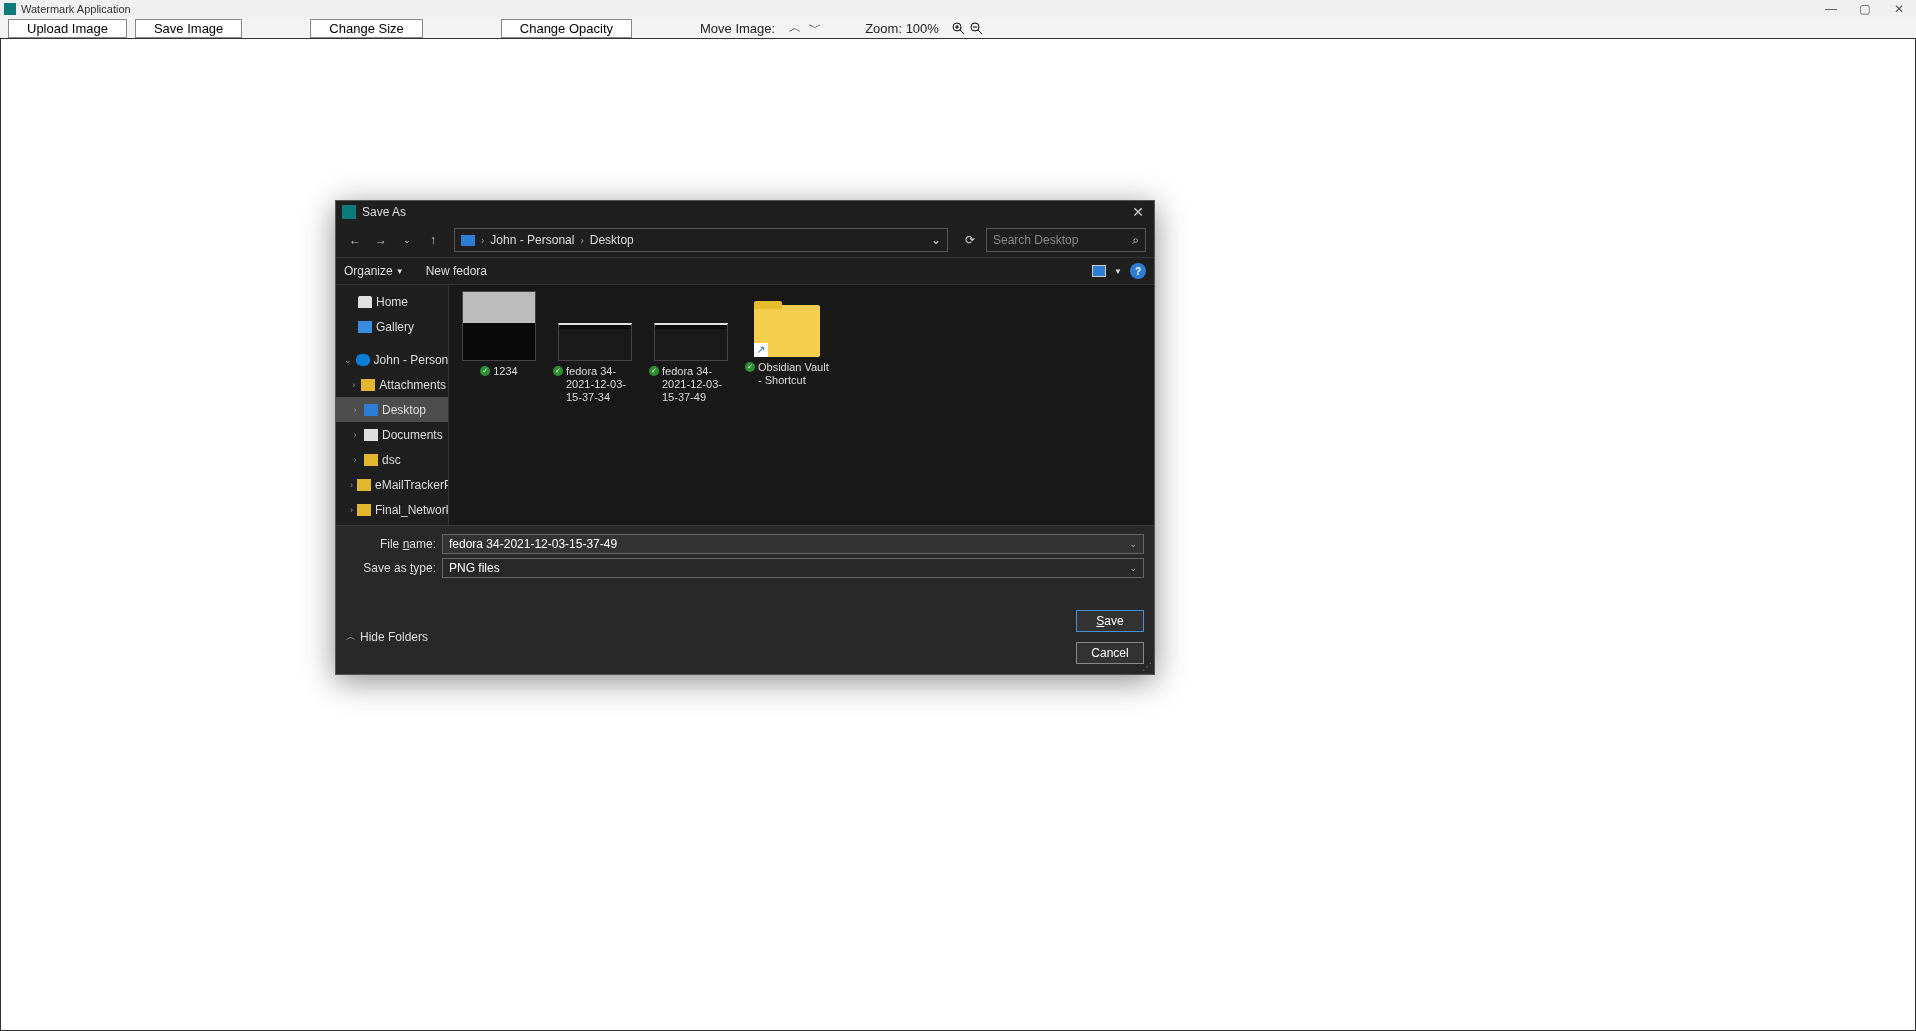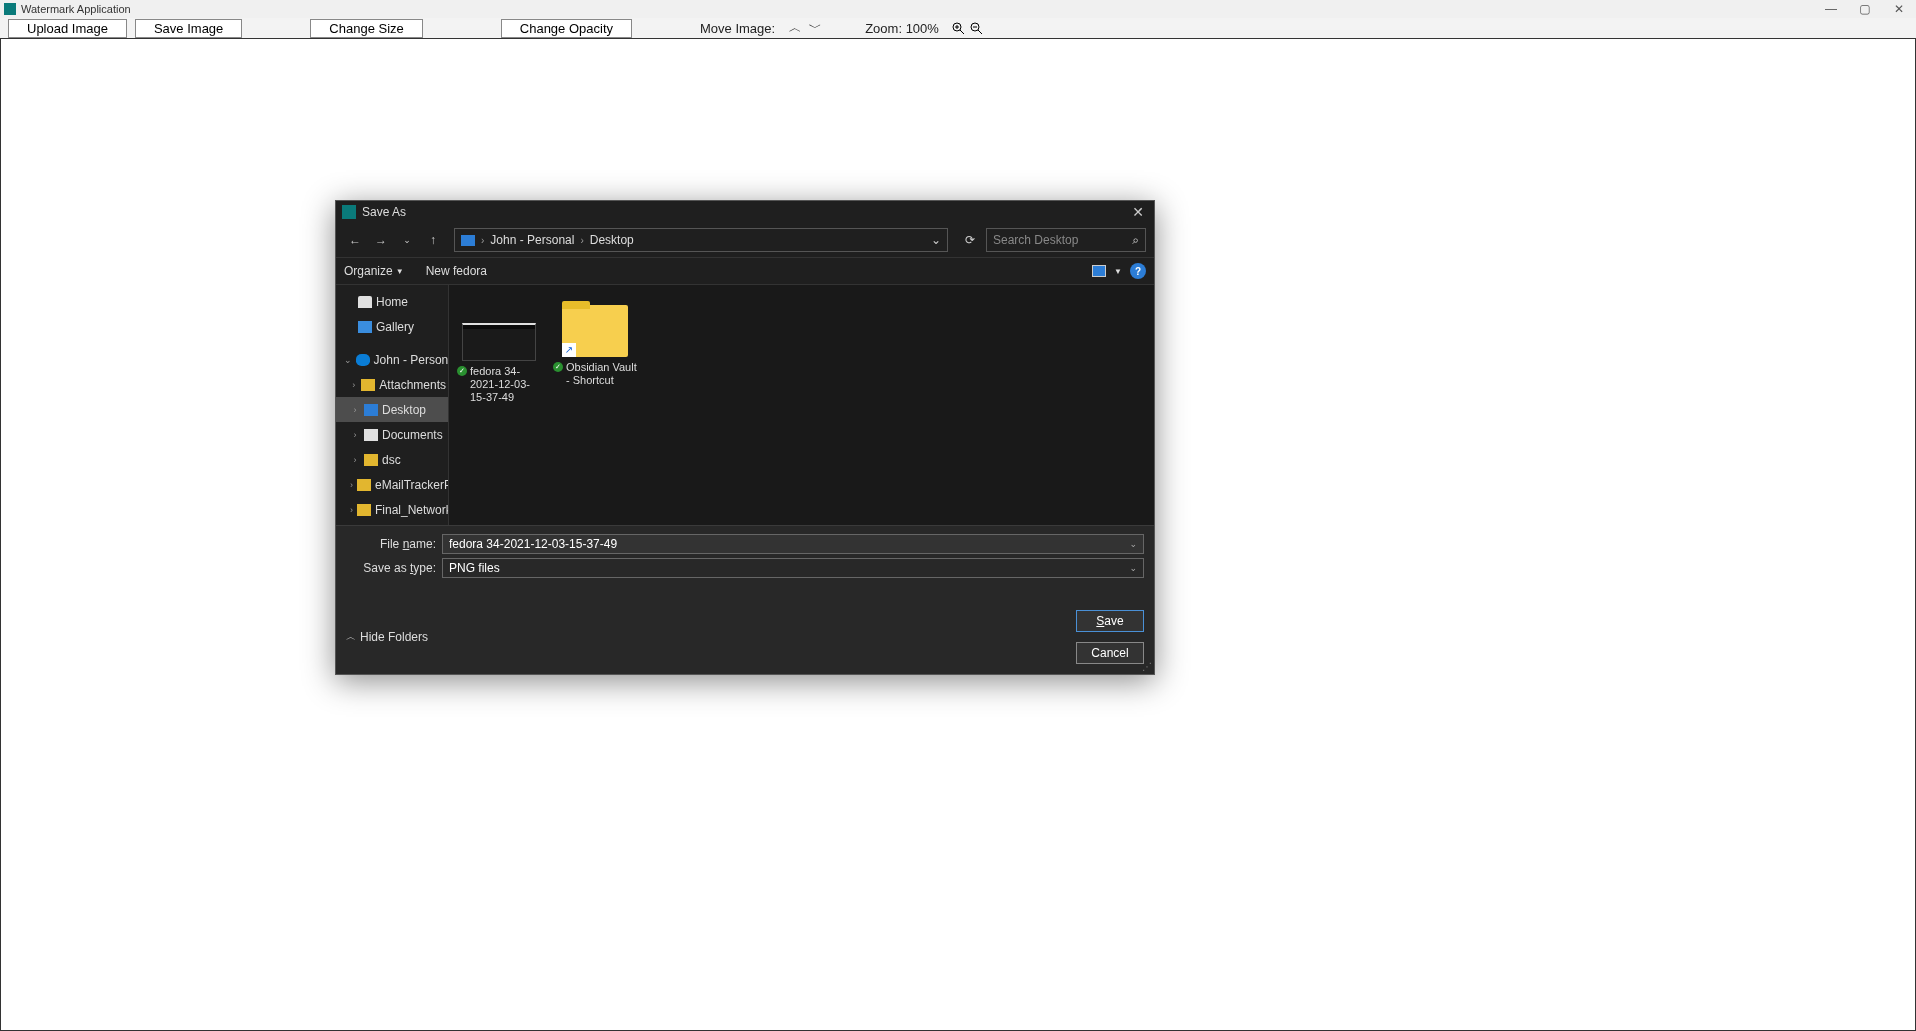--- a/index.html
+++ b/index.html
@@ -229,20 +229,34 @@
         </div>
       <div class="side-item" style="padding-left:14px">
           <span class="exp">›</span>
           <div class="fico folder"></div>
           <span>Forcepoint</span>
         </div>
     </div>
 
     <div class="file-area">
       <div class="file-item">
+        <div class="thumb light"></div>
+        <div class="name">
+            <span class="sync">✓</span>
+            <span>1234</span>
+          </div>
+      </div>
+      <div class="file-item">
+        <div class="thumb dark" style="margin-top:32px; height:38px;"></div>
+        <div class="name">
+            <span class="sync">✓</span>
+            <span>fedora 34-2021-12-03-15-37-34</span>
+          </div>
+      </div>
+      <div class="file-item">
         <div class="thumb dark" style="margin-top:32px; height:38px;"></div>
         <div class="name">
             <span class="sync">✓</span>
             <span>fedora 34-2021-12-03-15-37-49</span>
           </div>
       </div>
       <div class="file-item">
         <div class="thumb folderbig" style="margin-top:14px; height:52px; width:66px;">
           <div class="shortcut">↗</div>
         </div>

